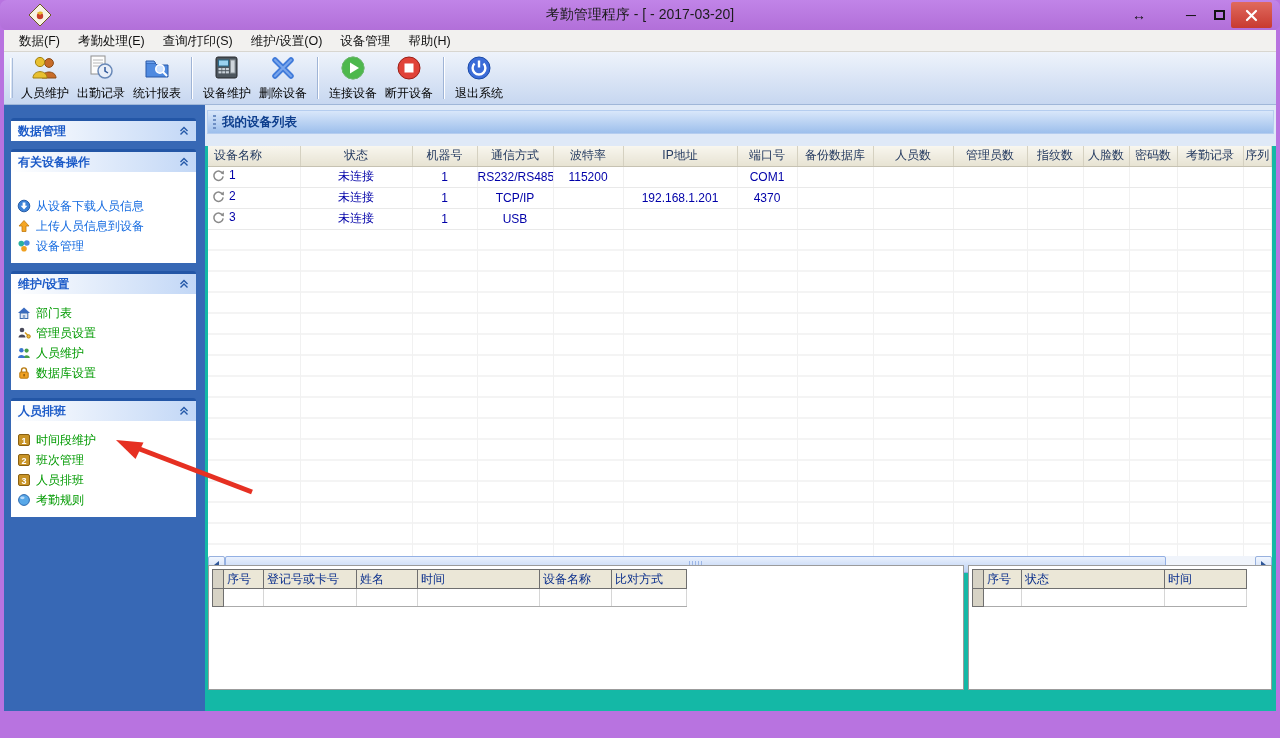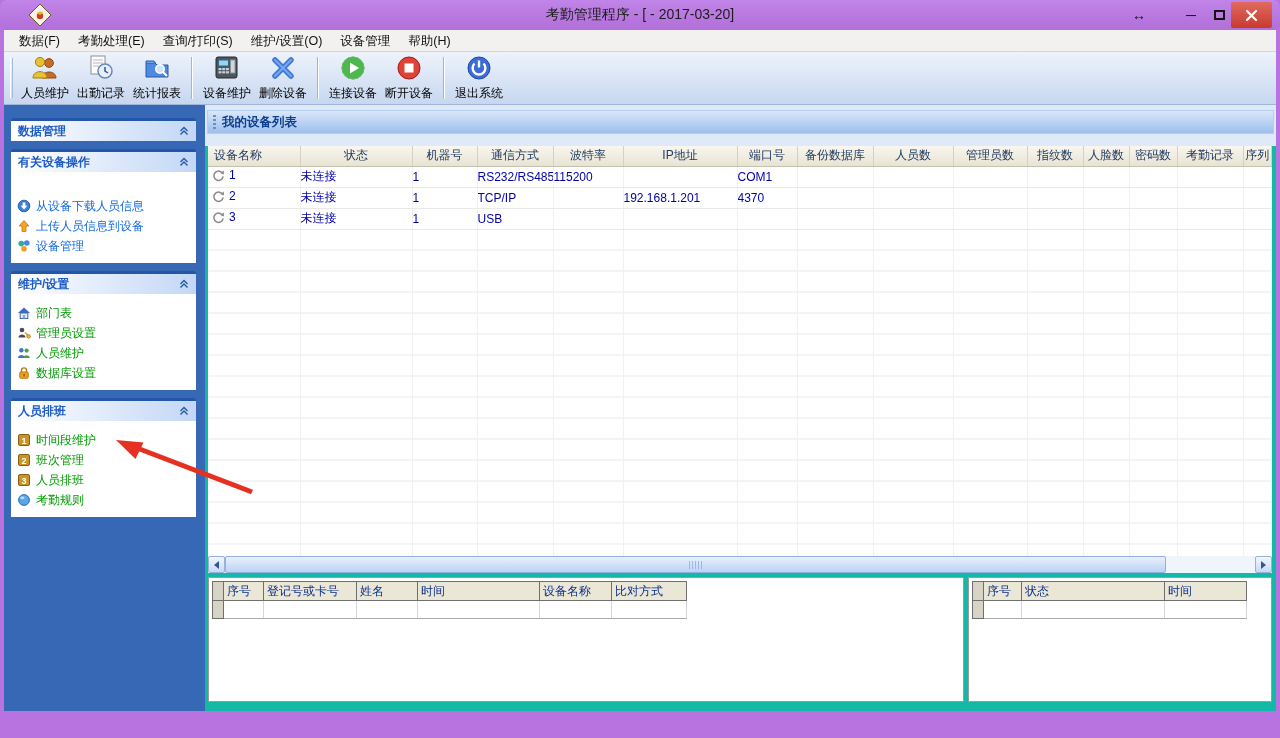--- a/index.html
+++ b/index.html
@@ -46,35 +46,35 @@
   .panel-head-zone { left:0; top:0; width:1071px; height:41px; background:#dfe9f7; }
   .panel-title { left:2px; top:5px; width:1067px; height:24px; background:linear-gradient(to bottom,#d9e7fa,#9dbfec); border:1px solid #b5cdef; display:flex; align-items:center; }
   .pt-grip { width:3px; height:15px; margin:0 6px 0 5px; background-image:repeating-linear-gradient(to bottom,#6e8fc4 0 2px,transparent 2px 4px); }
   .pt-text { font-size:12.5px; font-weight:bold; color:#10408e; }
 
   
   .dev-wrap { left:3px; top:41px; width:1064px; height:410px; background:#fff; overflow:hidden; }
   table.dev { border-collapse:collapse; table-layout:fixed; width:100%; height:100%; }
   table.dev th { height:20px; background:linear-gradient(to bottom,#f8f6ee,#e7e3d3); border-bottom:1px solid #c6c2b2; border-right:1px solid #d5d1c1; font-size:12px; font-weight:normal; color:#23395f; text-align:center; overflow:hidden; white-space:nowrap; }
   table.dev th.first { text-align:left; padding-left:6px; }
-  table.dev td { height:21px; border-bottom:1px solid #e9e9e9; border-right:1px solid #f1f1f1; font-size:12px; color:#0000a8; white-space:nowrap; overflow:hidden; }
+  table.dev td { height:21px; border-bottom:1px solid #e9e9e9; border-right:1px solid #f1f1f1; font-size:12px; color:#0000a8; text-align:center; white-space:nowrap; overflow:hidden; }
   table.dev td.first { text-align:left; padding-left:4px; }
   .dev-name { display:inline-flex; align-items:center; gap:4px; }
   table.dev tr.filler td { height:auto; border-bottom:none; background-image:repeating-linear-gradient(to bottom,transparent 0 20px,#e9e9e9 20px 21px); }
 
   
   .hscroll { left:3px; top:451px; width:1064px; height:17px; background:#f0f4fb; }
   .sb-btn { top:0; width:17px; height:17px; background:linear-gradient(to bottom,#f2f7ff,#c9d9f4); border:1px solid #98b1de; border-radius:2px; display:flex; align-items:center; justify-content:center; }
   .tri-l { width:0; height:0; border:4px solid transparent; border-right:5px solid #2e5698; border-left:none; }
   .tri-r { width:0; height:0; border:4px solid transparent; border-left:5px solid #2e5698; border-right:none; }
   .sb-thumb { left:17px; top:0; width:941px; height:17px; background:linear-gradient(to bottom,#e9f0fd,#bdd2f3); border:1px solid #93b0e4; border-radius:2px; display:flex; align-items:center; justify-content:center; }
   .thumb-grip { width:13px; height:8px; background-image:repeating-linear-gradient(to right,#9cb6e6 0 1px,transparent 1px 3px); }
 
   
-  .grid-box { top:472px; height:125px; background:#fff; border:1px solid #9b9b9b; }
+  .grid-box { top:460px; height:125px; background:#fff; border:1px solid #9b9b9b; }
   .grid-left { left:3px; width:756px; } .grid-right { left:763px; width:304px; }
   table.mon { border-collapse:collapse; table-layout:fixed; margin:3px 0 0 3px; }
   table.mon th { height:19px; background:#ebe7d7; border:1px solid #6f6f6f; font-size:12px; font-weight:normal; color:#0b2f8c; text-align:left; padding-left:3px; white-space:nowrap; overflow:hidden; }
   table.mon th.sel, table.mon td.sel { background:#d7d3c5; border:1px solid #6f6f6f; }
   table.mon td { height:18px; border-bottom:1px solid #ababab; border-right:1px solid #d6d6d6; }
 
   
   .statusbar { left:4px; top:711px; width:1272px; height:20px; background:#ece9dd; }
   .st-panel { top:2px; height:16px; border:1px solid; border-color:#b9b5a7 #ffffff #ffffff #b9b5a7; }
   .st1 { left:2px; width:207px; } .st2 { left:209px; width:201px; } .st3 { left:410px; width:824px; font-size:12px; color:#000; display:flex; align-items:center; padding-left:5px; }

